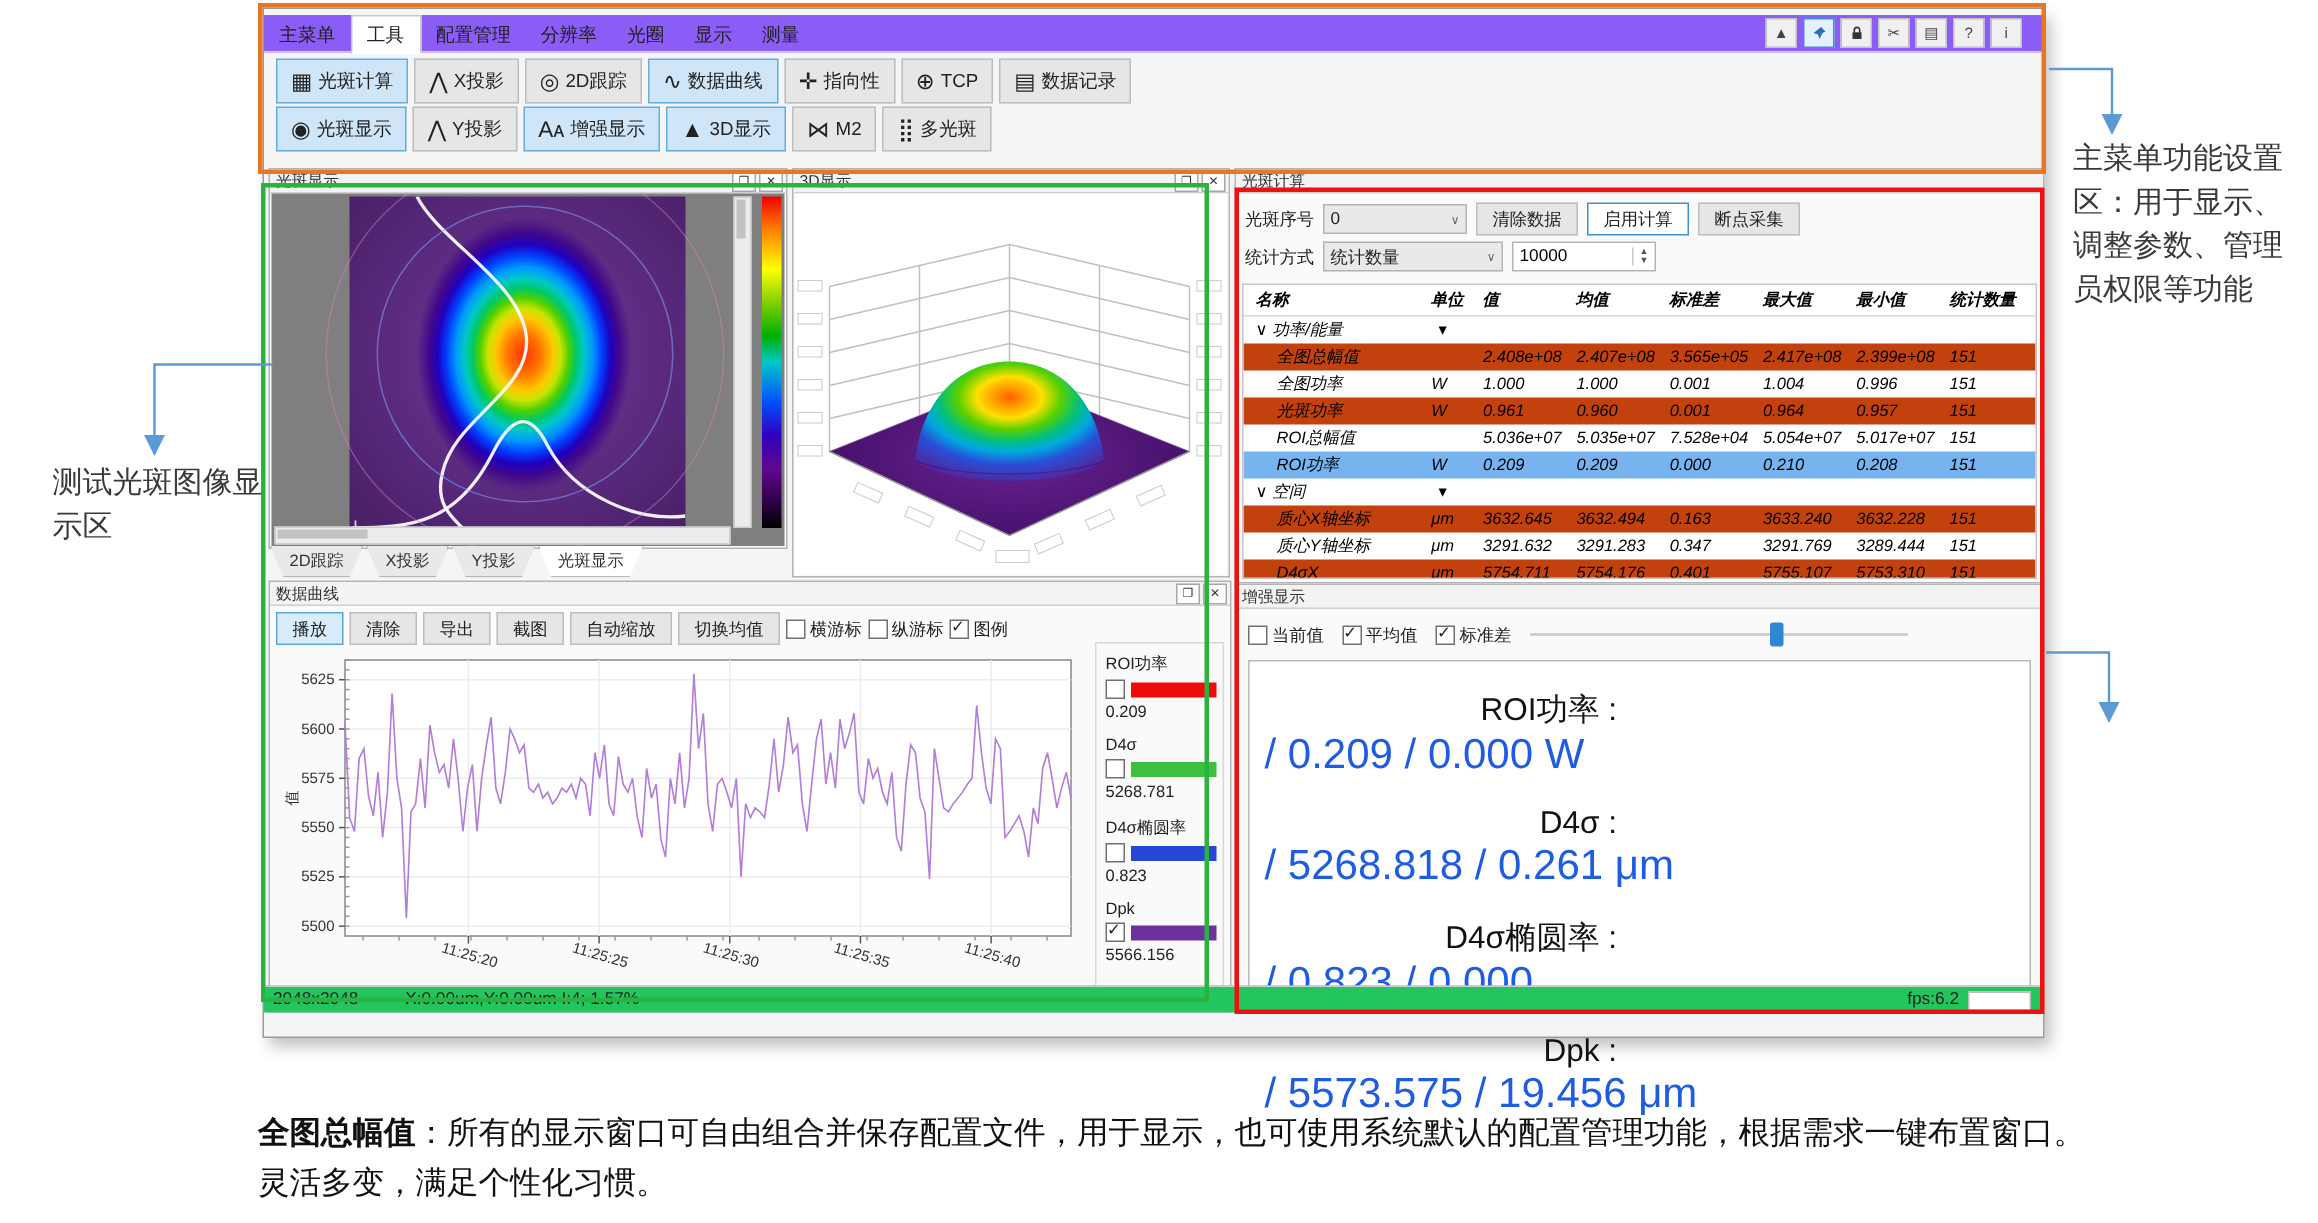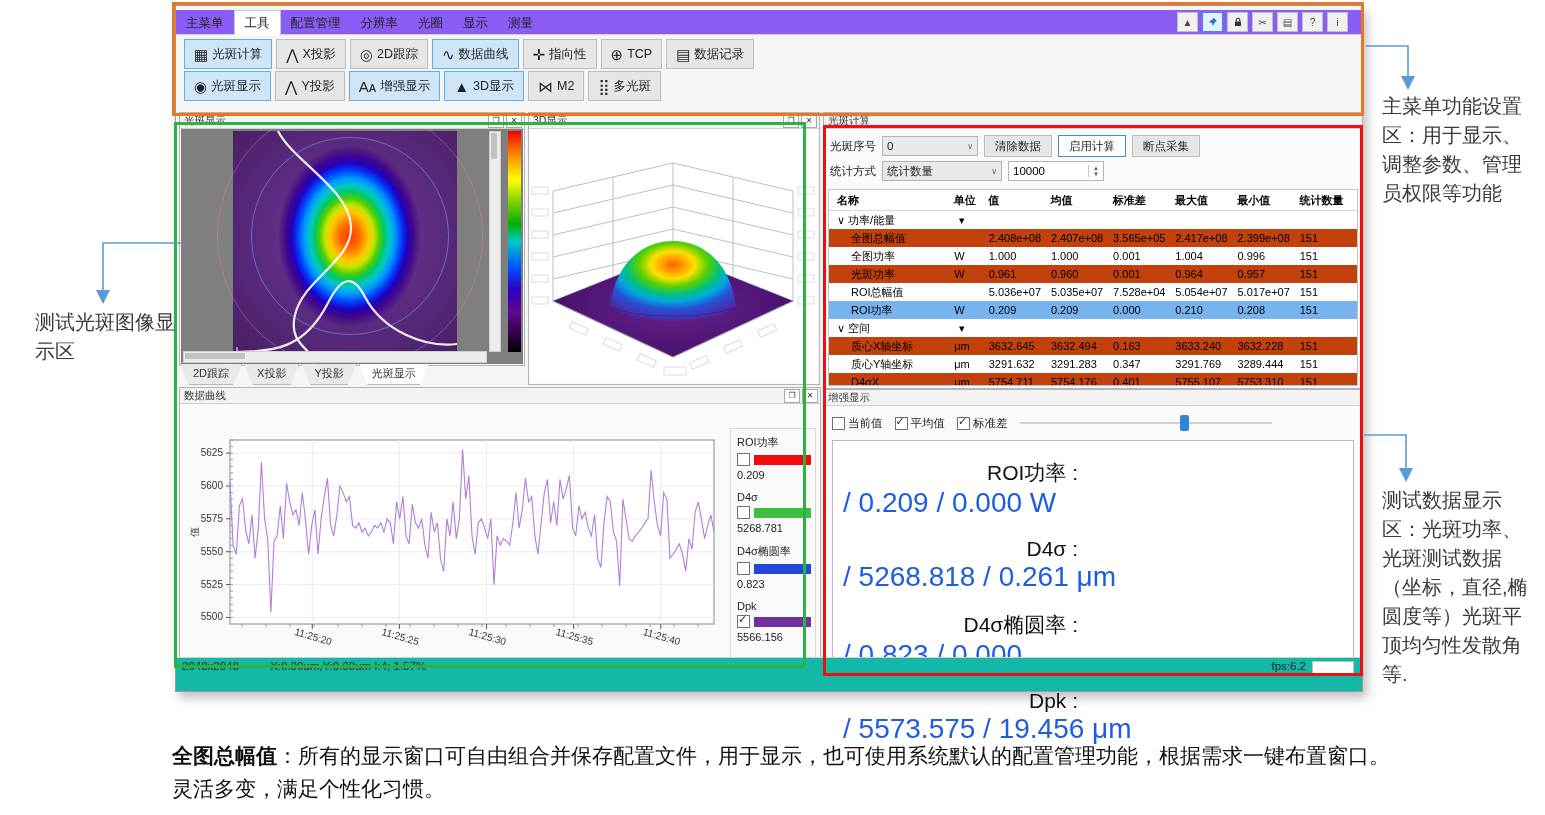--- a/index.html
+++ b/index.html
@@ -51,41 +51,41 @@
   .legend-bar{width:58px;height:10px;}
   .legend-val{font-size:11px;color:#222;margin-top:3px;}
   
   .ctl-label{font-size:11.5px;color:#222;}
   .combo{background:#e9e9e9;border:1px solid #b4b4b4;font-size:11.5px;color:#222;display:flex;align-items:center;justify-content:space-between;padding:0 4px;height:20px;box-sizing:border-box;}
   .combo .arr{font-size:8px;color:#666;}
   .spin{background:#fff;border:1px solid #b4b4b4;font-size:11.5px;display:flex;align-items:center;height:20px;box-sizing:border-box;}
   .spin .num{flex:1;padding:0 4px;}
   .spin .arrows{width:14px;border-left:1px solid #c8c8c8;font-size:6px;line-height:6px;text-align:center;color:#555;}
   #calc-table{position:absolute;left:4px;right:4px;top:76px;bottom:2px;background:#fff;border:1px solid #c4c4c4;overflow:hidden;font-size:11px;}
-  .trow{display:flex;height:18px;line-height:18px;}
+  .trow{display:flex;height:18px;line-height:18px;font-style:italic;}
   .trow.head{font-weight:bold;border-bottom:1px solid #d8d8d8;height:20px;line-height:20px;}
   .trow.shade{background:#c2410c;}
   .trow.selected{background:#77b3ef;color:#000;}
   .tc{padding:0 2px;overflow:hidden;white-space:nowrap;box-sizing:border-box;}
   .c-name{width:128px;padding-left:22px;}
   .c-gname{width:128px;padding-left:8px;}
   .c-unit{width:36px;}
   .c-v{width:65px;}
   .c-n{width:62px;}
   
   #enh-box{position:absolute;left:8px;right:8px;top:50px;bottom:10px;background:#fff;border:1px solid #b9b9b9;}
   .enh-row{display:flex;align-items:baseline;justify-content:center;margin-top:18px;flex-direction:column;}
   .enh-label{font-size:21px;color:#111;text-align:right;width:235px;white-space:nowrap;}
   .enh-value{font-size:28px;color:#1e5de2;margin-left:10px;width:260px;white-space:nowrap;}
   
   #enh-slider{position:relative;width:252px;height:18px;}
   #enh-slider .track{position:absolute;left:0;right:0;top:8px;height:2px;background:#d0d0d0;}
   #enh-slider .handle{position:absolute;top:1px;width:9px;height:16px;background:#2f86d4;border-radius:2px;}
   
-  #statusbar{left:0;bottom:0;width:100%;height:34px;background:#14b8a6;border-top:1px solid #cfcfcf;font-size:11.5px;color:#222;box-sizing:border-box;padding:2px 6px;}
+  #statusbar{left:0;bottom:16px;width:100%;height:18px;background:#22c55e;border-top:1px solid #cfcfcf;font-size:11.5px;color:#222;box-sizing:border-box;padding:2px 6px;}
   
   .hl{pointer-events:none;box-sizing:border-box;}
   
   .anno{font-size:20px;color:#3a3a3a;line-height:1.45;}
   #caption{left:172px;top:740px;width:1230px;font-size:21px;color:#111;line-height:1.55;}
   svg{display:block;}
   .chart-axis-label{font-size:10px;fill:#333;}
 </style>
 </head>
 <body>
@@ -283,20 +283,40 @@
     </div>
 
     <div class="abs panel" style="left:3px;top:381px;width:640px;height:286px;">
       <div class="ptitle">
         <span>数据曲线</span>
         <span class="ptools">
           <span class="pbtn">❐</span>
           <span class="pbtn">✕</span>
         </span>
       </div>
+      <div class="abs" style="left:4px;top:20px;display:flex;gap:4px;align-items:center;" id="curve-toolbar">
+          <div class="small-btn active">播放</div>
+          <div class="small-btn">清除</div>
+          <div class="small-btn">导出</div>
+          <div class="small-btn">截图</div>
+          <div class="small-btn">自动缩放</div>
+          <div class="small-btn">切换均值</div>
+          <span class="cbx">
+            <span class="cb"></span>
+            <span>横游标</span>
+          </span>
+          <span class="cbx">
+            <span class="cb"></span>
+            <span>纵游标</span>
+          </span>
+          <span class="cbx">
+            <span class="cb checked"></span>
+            <span>图例</span>
+          </span>
+        </div>
       <div class="abs" id="curve-chart" style="left:4px;top:46px;width:540px;height:236px;">
           <svg width="540" height="236" viewBox="0 0 540 236">
             <rect x="46" y="6" width="484" height="184" fill="#ffffff" stroke="#888888"></rect>
             <line x1="46" y1="183.42857142857142" x2="530" y2="183.42857142857142" stroke="#ececec"></line>
             <line x1="42" y1="183.42857142857142" x2="46" y2="183.42857142857142" stroke="#555"></line>
             <text class="chart-axis-label" x="39" y="186.42857142857142" text-anchor="end">5500</text>
             <line x1="46" y1="150.57142857142856" x2="530" y2="150.57142857142856" stroke="#ececec"></line>
             <line x1="42" y1="150.57142857142856" x2="46" y2="150.57142857142856" stroke="#555"></line>
             <text class="chart-axis-label" x="39" y="153.57142857142856" text-anchor="end">5525</text>
             <line x1="46" y1="117.71428571428571" x2="530" y2="117.71428571428571" stroke="#ececec"></line>
@@ -608,18 +628,17 @@
     </g>
     <g fill="#5b9bd5">
       <path d="M103,304 L96,290 L110,290 Z"></path>
       <path d="M1408,90 L1401,76 L1415,76 Z"></path>
       <path d="M1406,482 L1399,468 L1413,468 Z"></path>
     </g>
   </svg>
 
   <div class="abs anno" style="left:35px;top:308px;width:150px;">测试光斑图像显示区</div>
   <div class="abs anno" style="left:1382px;top:92px;width:158px;">主菜单功能设置区：用于显示、调整参数、管理员权限等功能</div>
-  <div class="abs anno" style="left:1382px;top:486px;width:158px;">测试数据显示区：光斑功率、光斑测试数据（坐标，直径,椭圆度等）光斑平顶均匀性发散角等.</div>
 
   <div class="abs" id="caption">
     <b>全图总幅值</b><span>：所有的显示窗口可自由组合并保存配置文件，用于显示，也可使用系统默认的配置管理功能，根据需求一键布置窗口。灵活多变，满足个性化习惯。</span>
   </div>
 </div>
 
 </body></html>

